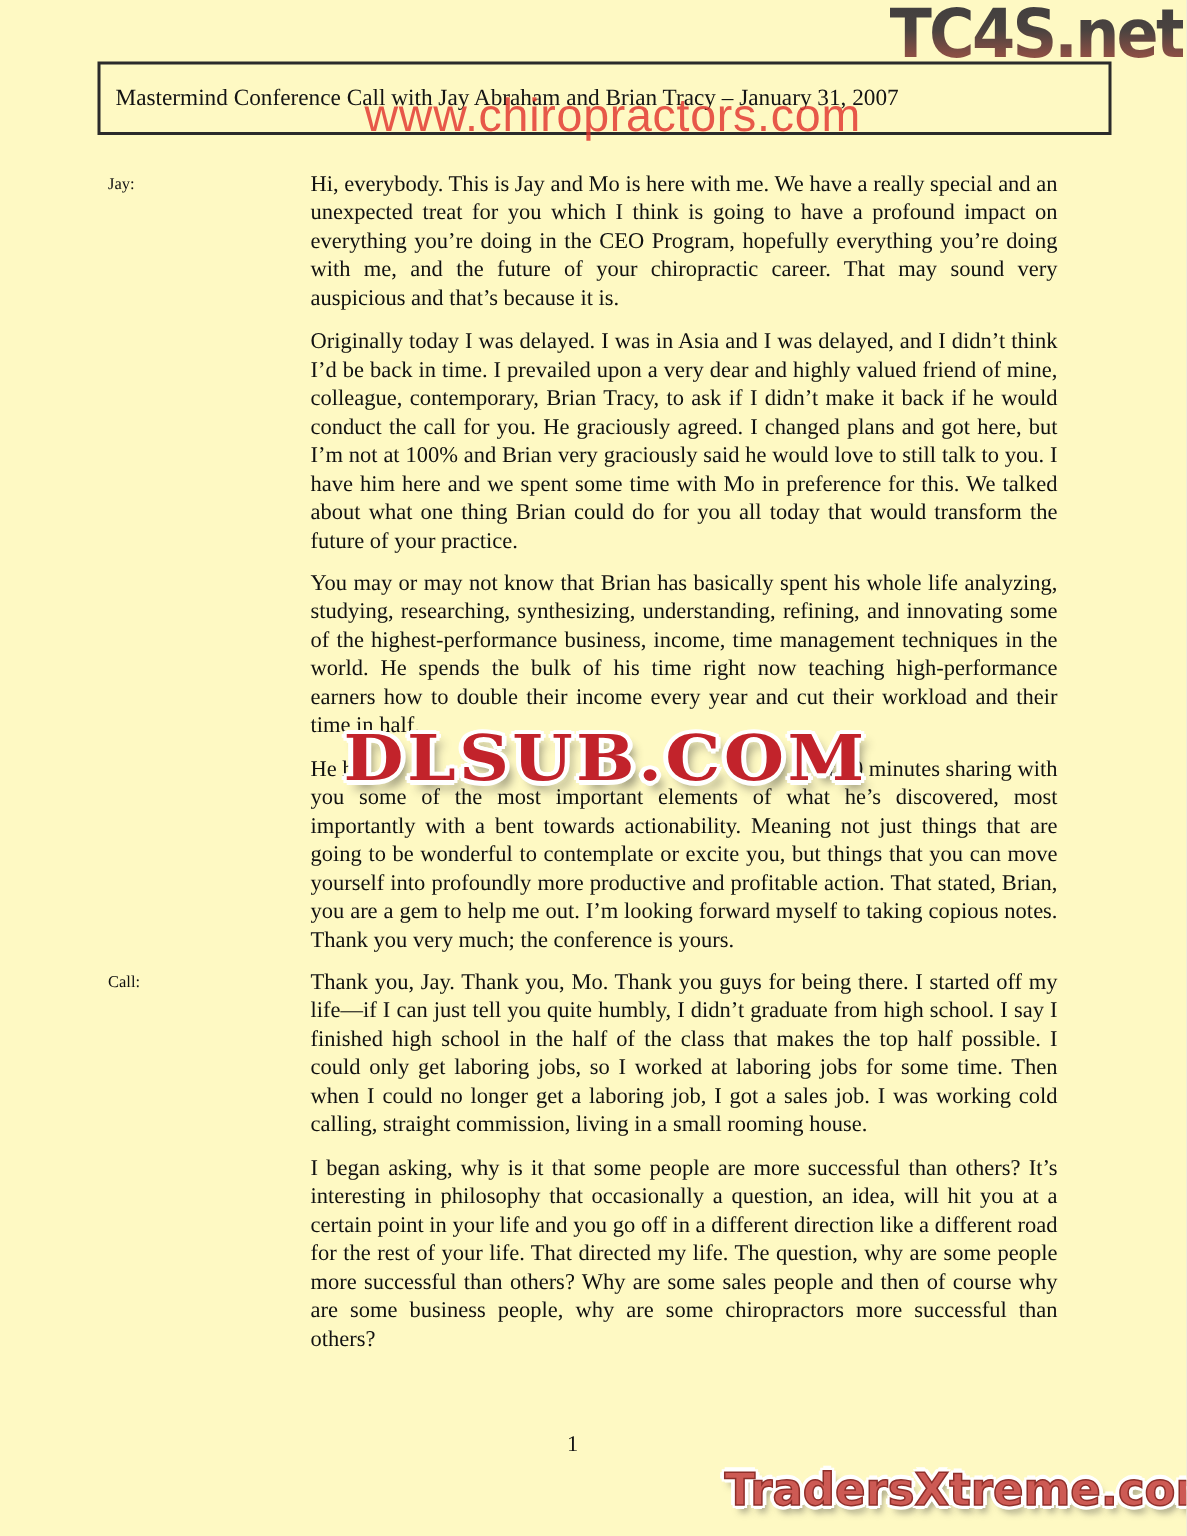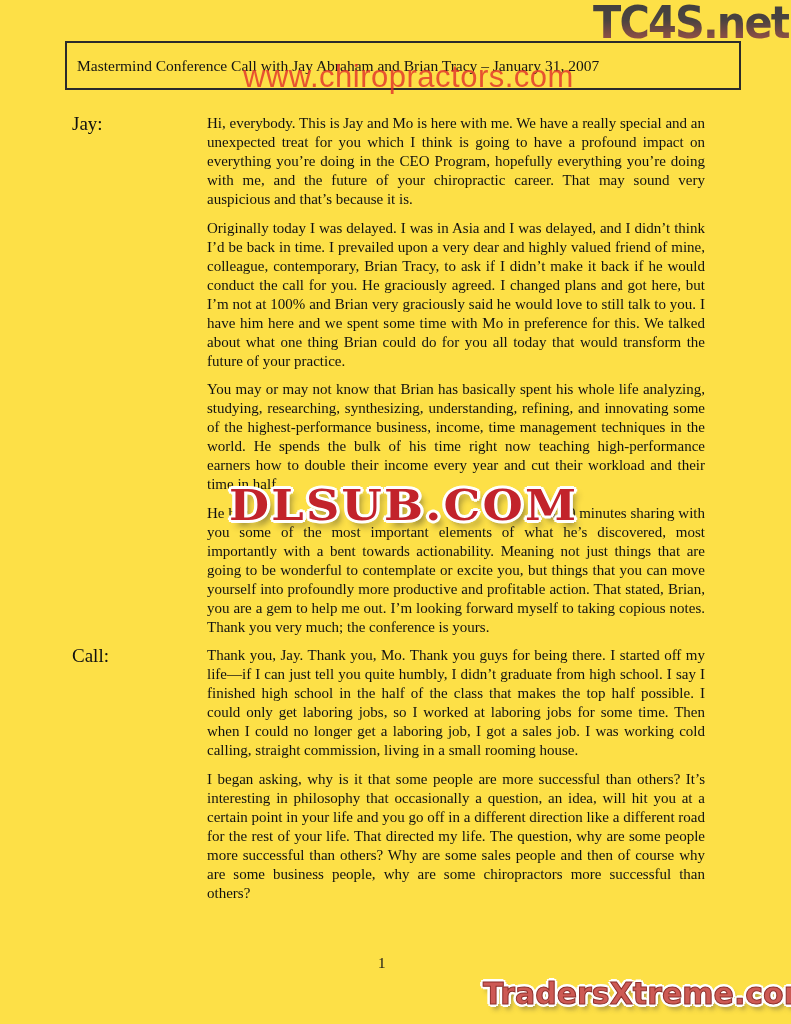--- a/index.html
+++ b/index.html
@@ -1,17 +1,17 @@
 <!DOCTYPE html>
 <html><head>
 <meta charset="utf-8">
 <style>
   html,body { margin:0; padding:0; background:#e8e8e8; }
   .page {
-    position:relative; width:791px; height:1024px; background:#fde047;
+    position:relative; width:791px; height:1024px; background:#fef9c3;
     margin:0 auto; overflow:hidden;
     font-family:"Liberation Serif", serif; color:#111;
   }
 
   
   .tc4s-logo {
     position:absolute; top:0px; right:2px; z-index:5;
     font-family:"DejaVu Sans", sans-serif; font-weight:bold;
     font-size:45px; letter-spacing:-2px; line-height:1;
     transform:scaleX(0.92); transform-origin:top right;
@@ -33,21 +33,21 @@
   
   .getwso-watermark {
     position:absolute; left:243px; top:61px; z-index:6;
     font-family:"Liberation Sans", sans-serif; font-size:31px; font-weight:400;
     color:rgba(225,48,42,0.80); letter-spacing:0.5px; line-height:1;
   }
 
   
   .transcript { position:absolute; left:72px; top:114px; width:633px; }
   .speaker-row { display:flex; align-items:flex-start; }
-  .speaker-col { width:135px; flex:none; font-size:19px; line-height:19px; }
+  .speaker-col { width:135px; flex:none; font-size:11px; line-height:19px; }
   .text-col { width:498px; flex:none; }
   .para {
     font-size:15px; line-height:19px; text-align:justify;
     margin:0 0 9.5px 0; hyphens:none;font-family:Liberation Serif, serif;
   }
   .para:last-child { margin-bottom:0; }
   .obscured-first-line {
     display:flex; justify-content:space-between;
     font-size:15px; line-height:19px;gap:12px;
   }

